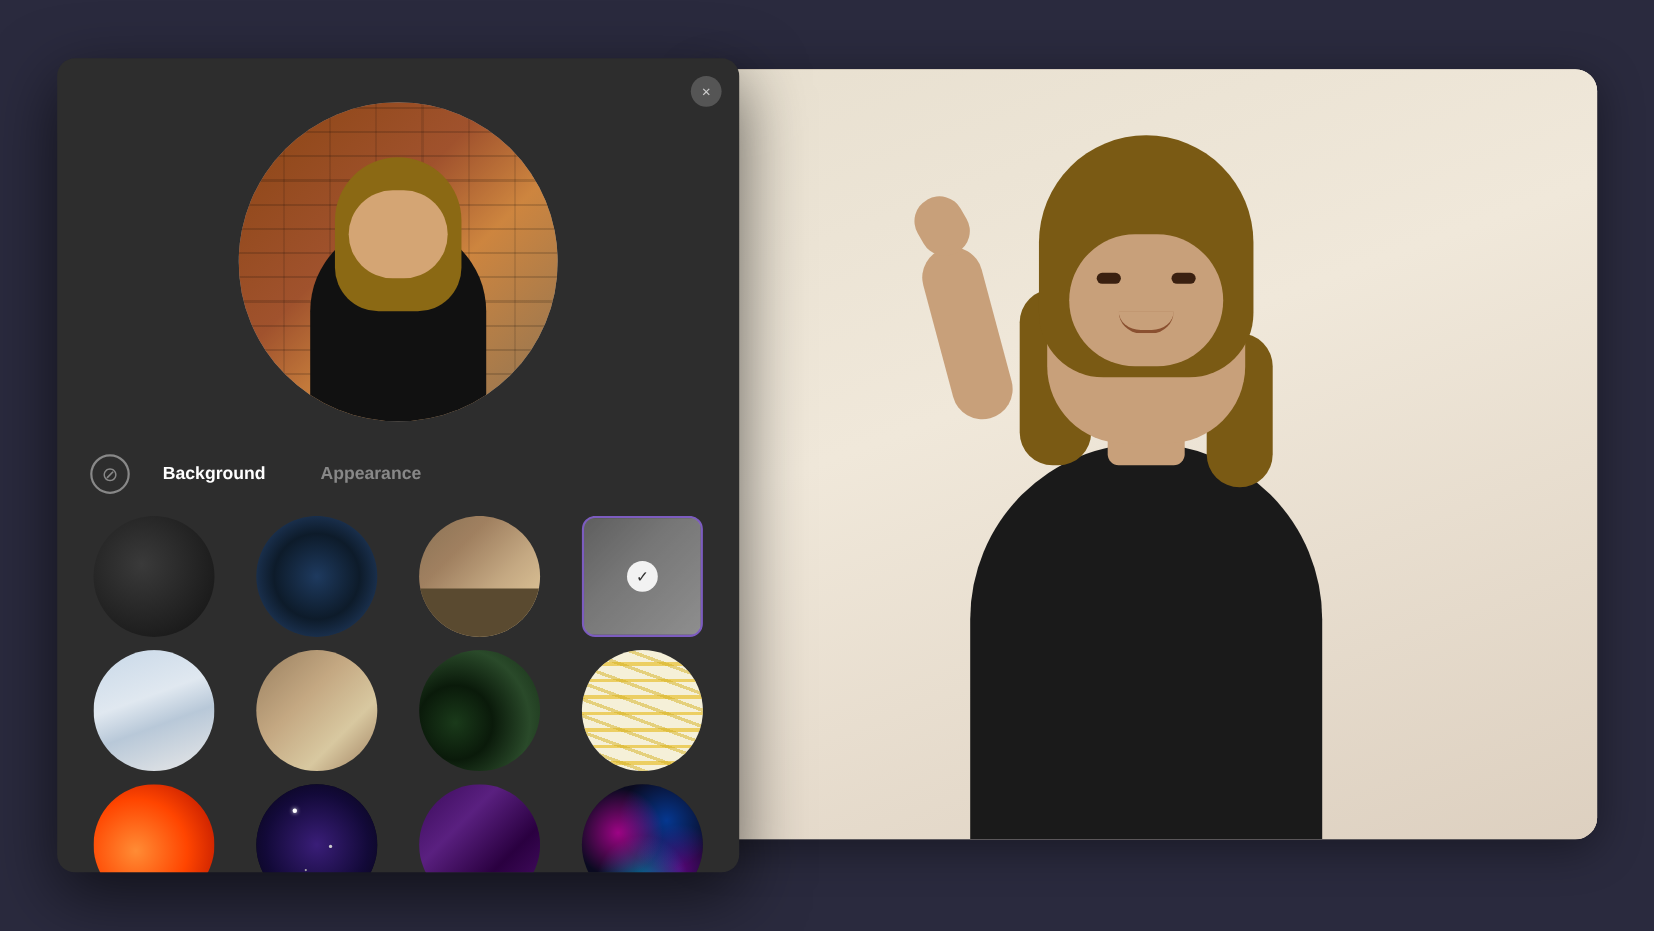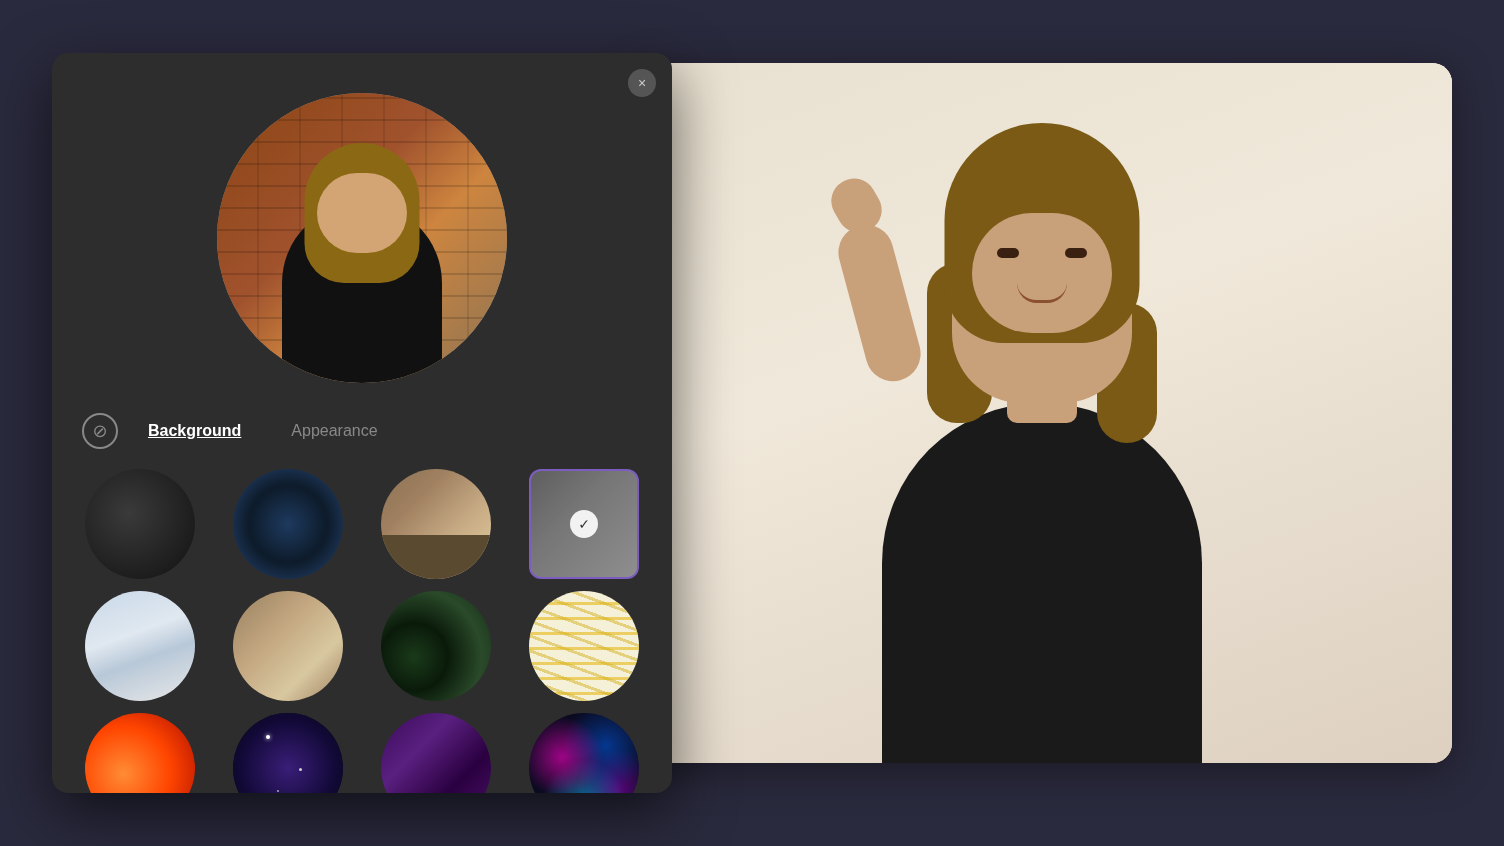--- a/index.html
+++ b/index.html
@@ -201,26 +201,25 @@
       padding: 8px 20px;
       border-radius: 8px;
       cursor: pointer;
       font-size: 16px;
       font-weight: 500;
     }
 
     .tab.active {
       color: #fff;
       font-weight: 700;
-      text-decoration: underline;
     }
 
     .tab.inactive {
       color: #888;
-      font-weight: 400;
+      font-weight: 700;
     }
 
     
     .bg-grid {
       padding: 0 20px;
       display: grid;
       grid-template-columns: repeat(4, 1fr);
       gap: 12px;
       overflow-y: auto;
       max-height: 360px;

